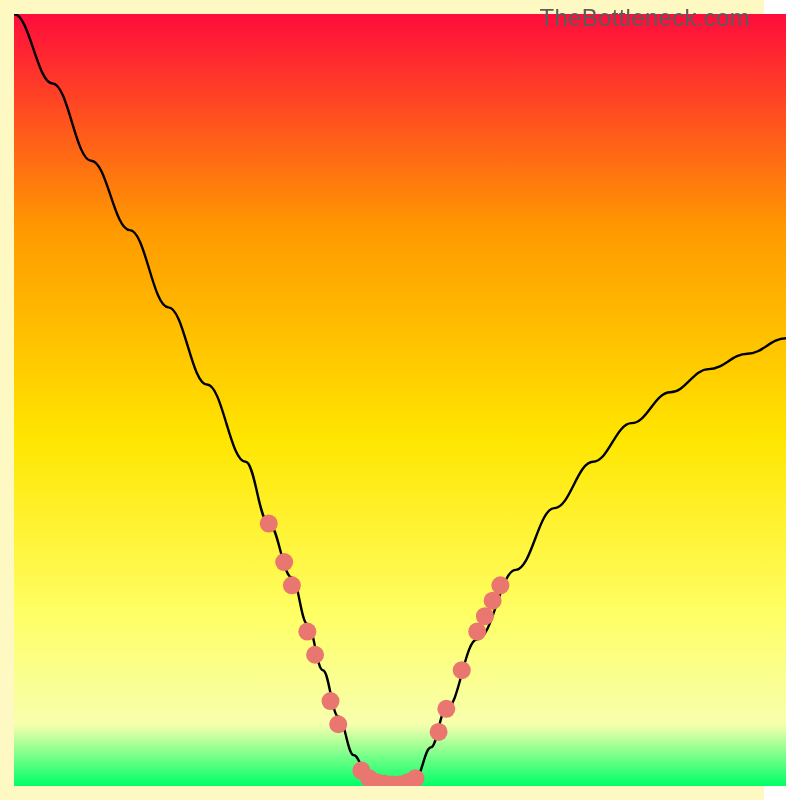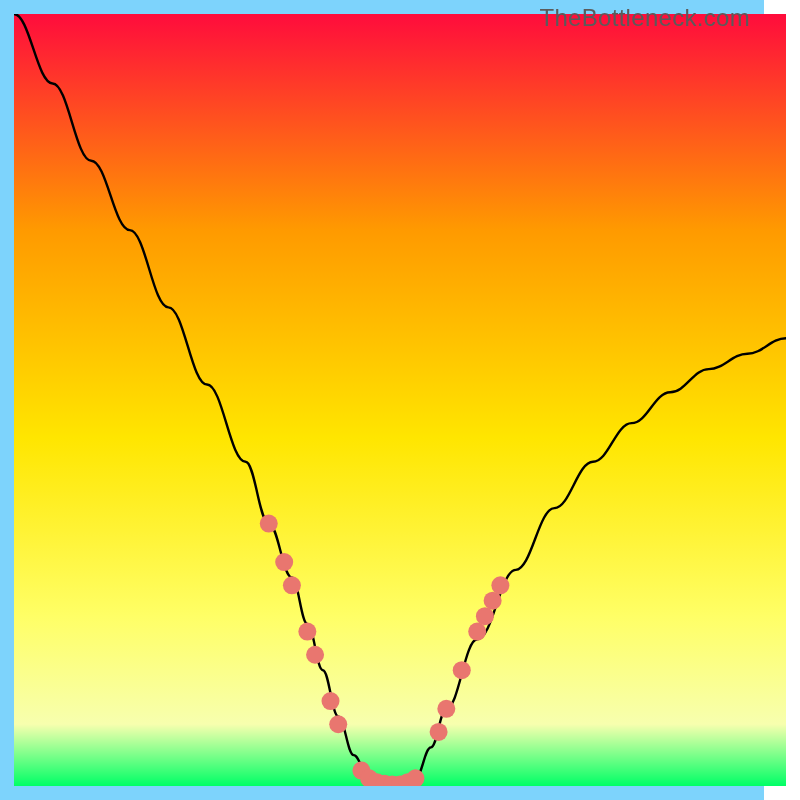--- a/index.html
+++ b/index.html
@@ -1,16 +1,16 @@
 <!DOCTYPE html>
 <html><head>
 <meta charset="utf-8">
 <style>
 html,body{margin:0;padding:0;width:800px;height:800px;overflow:hidden;font-family:Arial,Helvetica,sans-serif}
-.frame{position:relative;width:764px;height:800px;background:#7dd3fc}
+.frame{position:relative;width:764px;height:800px;background:#fef9c3}
 .plot{position:absolute;box-sizing:border-box}
 .watermark{position:absolute;top:4px;right:14px;color:#5b5b5b;font-size:24px;font-weight:400;letter-spacing:.3px}
 svg{display:block}
 </style>
 </head>
 <body>
 
 <div class="frame">
   <div class="plot" id="plot" style="left: 14px; top: 14px; width: 772px; height: 772px;">
       <svg width="772" height="772" viewBox="0 0 772 772">

